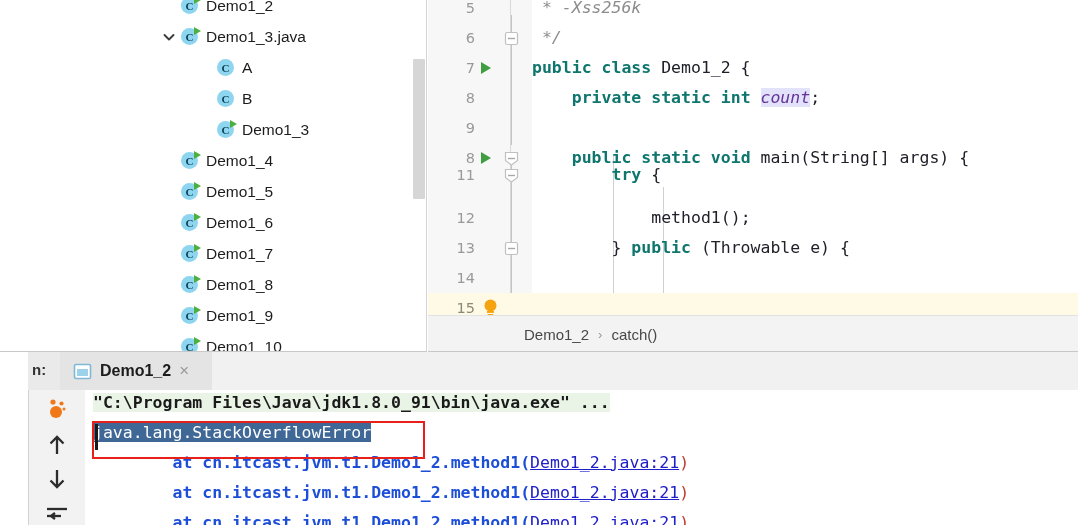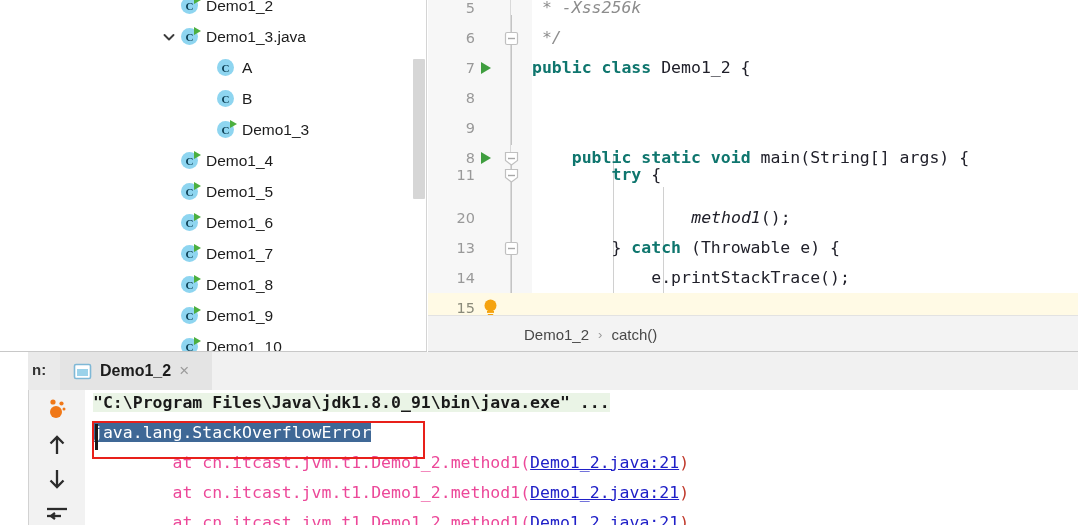--- a/index.html
+++ b/index.html
@@ -89,21 +89,21 @@
   }
   .codetext{
     position:absolute;left:104px;top:0;height:30px;line-height:30px;
     font-size:16.5px;white-space:pre;color:#20202a;
   }
   .kw{color:#0f766e;font-weight:bold;}
   .cmt{color:#8d8d8d;font-style:italic;}
   .fld-hi{color:#663399;font-style:italic;background:#e2e2fa;}
   .fld-sel{color:#ffffff;font-style:italic;background:#3f6896;}
   .stat{color:#a31f8f;font-style:italic;font-weight:bold;}
-  .mth{color:#20202a;font-style:italic;margin-left:40px;}
+  .mth{color:#20202a;}
   .pln{color:#20202a;}
 
   #breadcrumb{
     position:absolute;left:428px;top:315px;width:650px;height:37px;
     background:#f3f3f3;border-top:1px solid #e2e2e2;
     display:flex;align-items:center;
   }
   #breadcrumb .bc-txt{
     font-family:"Liberation Sans",sans-serif;font-size:15px;color:#484848;
   }
@@ -155,21 +155,21 @@
   }
   #console-body{
     position:absolute;left:85px;top:38px;width:993px;height:135px;background:#ffffff;
     overflow:hidden;font-family:"DejaVu Sans Mono","Liberation Mono",monospace;
   }
   .out-row{
     position:absolute;left:0;height:30px;line-height:30px;white-space:pre;
     font-size:16.5px;
   }
   .out-cmd{color:#1a1a1a;background:#eaf4e6;font-weight:bold;}
-  .out-err{color:#ec4899;}
+  .out-err{color:#1d4ed8;font-weight:bold;}
   .out-sel{color:#ffffff;background:#3f6896;}
   .out-link{color:#2020c8;text-decoration:underline;}
   .out-paren{color:#c0392b;}
 
   #red-box{
     position:absolute;left:92px;top:421px;width:329px;height:34px;
     border:2px solid #e8201a;pointer-events:none;
   }
   #caret-left{
     position:absolute;left:95px;top:424px;width:3px;height:26px;background:#1a1a1a;
@@ -304,20 +304,21 @@
             </svg></span>
           <span class="codetext"><span class="cmt"> */</span></span>
         </div>
         <div class="code-row" style="top: 53px;">
           <span class="lnum">7</span>
           <span class="runmark"></span>
           <span class="codetext"><span class="kw">public class </span><span class="pln">Demo1_2 {</span></span>
         </div>
         <div class="code-row" style="top: 83px;">
           <span class="lnum">8</span>
+          <span class="codetext"><span class="pln">    </span><span class="kw">private static int </span><span class="fld-hi">count</span><span class="pln">;</span></span>
         </div>
         <div class="code-row" style="top: 113px;">
           <span class="lnum">9</span>
           <span class="codetext"><span class="pln"></span></span>
         </div>
         <div class="code-row" style="top: 143px;">
           <span class="lnum">8</span>
           <span class="runmark"></span>
           <span class="fold"><svg width="15" height="15" viewBox="0 0 15 15">
               <path d="M1.5,1.5 h12 v8 l-6,4.5 l-6,-4.5 z" fill="#fff" stroke="#c0c0c0" stroke-width="1.2"></path>
@@ -327,34 +328,33 @@
         </div>
         <div class="code-row" style="top: 160px;">
           <span class="lnum">11</span>
           <span class="fold"><svg width="15" height="15" viewBox="0 0 15 15">
               <path d="M1.5,1.5 h12 v8 l-6,4.5 l-6,-4.5 z" fill="#fff" stroke="#c0c0c0" stroke-width="1.2"></path>
               <path d="M4,7.5 H11" stroke="#a8a8a8" stroke-width="1.4"></path>
             </svg></span>
           <span class="codetext"><span class="pln">        </span><span class="kw">try</span><span class="pln"> {</span></span>
         </div>
         <div class="code-row" style="top: 203px;">
-          <span class="lnum">20</span>
+          <span class="lnum">12</span>
           <span class="codetext"><span class="pln">            </span><span class="mth">method1</span><span class="pln">();</span></span>
         </div>
         <div class="code-row" style="top: 233px;">
           <span class="lnum">13</span>
           <span class="fold"><svg width="15" height="15" viewBox="0 0 15 15">
               <rect x="1.5" y="1.5" width="12" height="12" rx="1.5" fill="#fff" stroke="#c0c0c0" stroke-width="1.2"></rect>
               <path d="M4,7.5 H11" stroke="#a8a8a8" stroke-width="1.4"></path>
             </svg></span>
-          <span class="codetext"><span class="pln">        } </span><span class="kw">catch</span><span class="pln"> (Throwable e) {</span></span>
+          <span class="codetext"><span class="pln">        } </span><span class="kw">public</span><span class="pln"> (Throwable e) {</span></span>
         </div>
         <div class="code-row" style="top: 263px;">
           <span class="lnum">14</span>
-          <span class="codetext"><span class="pln">            e.printStackTrace();</span></span>
         </div>
         <div class="code-row hl" style="top: 293px;">
           <span class="lnum">15</span>
           <span class="bulb"><svg width="19" height="20" viewBox="0 0 19 20">
               <circle cx="9.5" cy="7.5" r="6" fill="#f5a30f"></circle>
               <rect x="6" y="13" width="7" height="1.9" fill="#f5a30f"></rect>
               <rect x="6.8" y="16" width="5.4" height="1.9" fill="#f5a30f"></rect>
             </svg></span>
         </div>
       </div>

